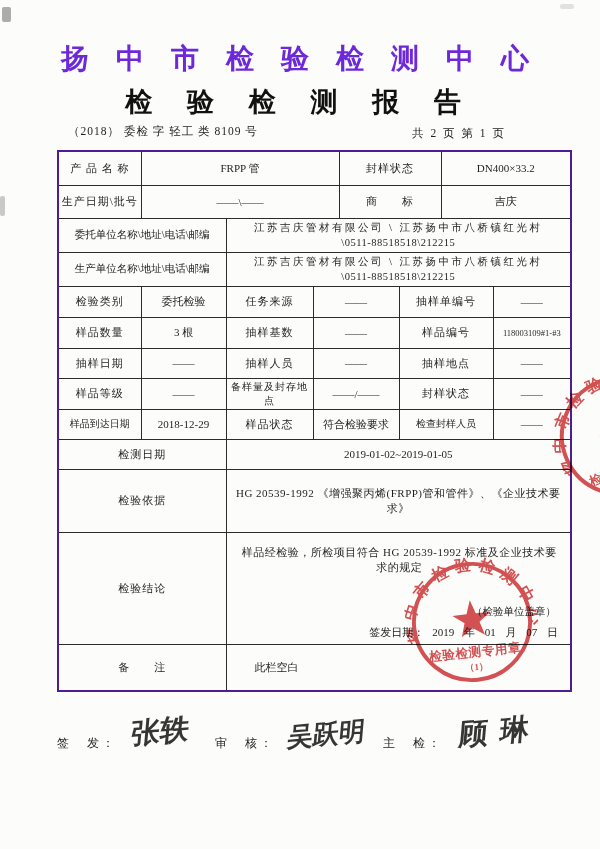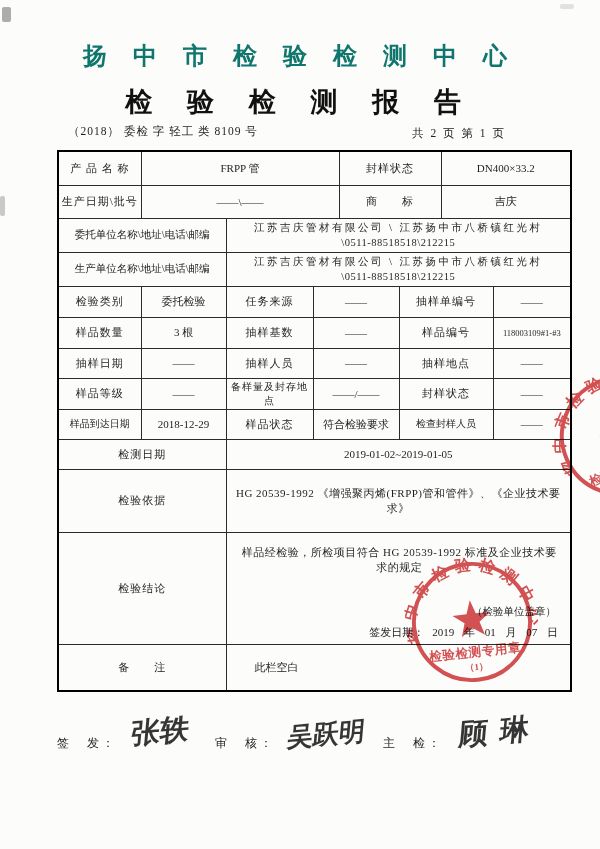--- a/index.html
+++ b/index.html
@@ -2,35 +2,35 @@
 <html><head>
 <meta charset="utf-8">
 <style>
   html,body{margin:0;padding:0;}
   .page{
     position:relative;width:600px;height:849px;background:#fcfcfa;
     font-family:"Liberation Serif","DejaVu Serif",serif;color:#1f1f1f;
     overflow:hidden;
   }
   .org-title{position:absolute;top:40px;left:0;width:100%;text-align:center;
-    font-size:24px;font-weight:bold;letter-spacing:10px;color:#0f766e;}
+    font-size:28px;font-weight:bold;letter-spacing:10px;color:#6d28d9;}
   .report-title{position:absolute;top:84px;left:0;width:100%;text-align:center;
     font-size:27px;font-weight:bold;letter-spacing:14px;color:#111;}
   .doc-no{position:absolute;top:124px;left:68px;font-size:11.5px;letter-spacing:1px;}
   .page-info{position:absolute;top:126px;left:412px;font-size:11.5px;letter-spacing:2px;}
   table.report{
     position:absolute;left:57px;top:150px;width:513px;
     border-collapse:collapse;table-layout:fixed;
     font-size:11px;
   }
   table.report td{
     border:1px solid #2b2b2b;text-align:center;vertical-align:middle;
     padding:1px 2px;overflow:hidden;
   }
-  table.report{border:2px solid #000000;}
+  table.report{border:2px solid #4c1d95;}
   tr.r1{height:34px;} tr.r2{height:33px;} tr.r3{height:34px;} tr.r4{height:34px;}
   tr.r5{height:31px;margin-left:8px;} tr.r6{height:31px;} tr.r7{height:30px;} tr.r8{height:31px;}
   tr.r9{height:30px;} tr.r10{height:30px;} tr.r11{height:63px;} tr.r12{height:112px;}
   tr.r13{height:47px;}
   td.lbl{font-weight:normal;letter-spacing:1px;}
   td.addr-lbl{font-size:10.5px;letter-spacing:0;}
   td.addr-val{text-align:left;padding:2px 6px;font-size:10.5px;line-height:1.45;}
   .addr-l1{letter-spacing:2.5px;white-space:nowrap;}
   .addr-l2{letter-spacing:.5px;}
   td.small-val{font-size:8.5px;padding:0;}

